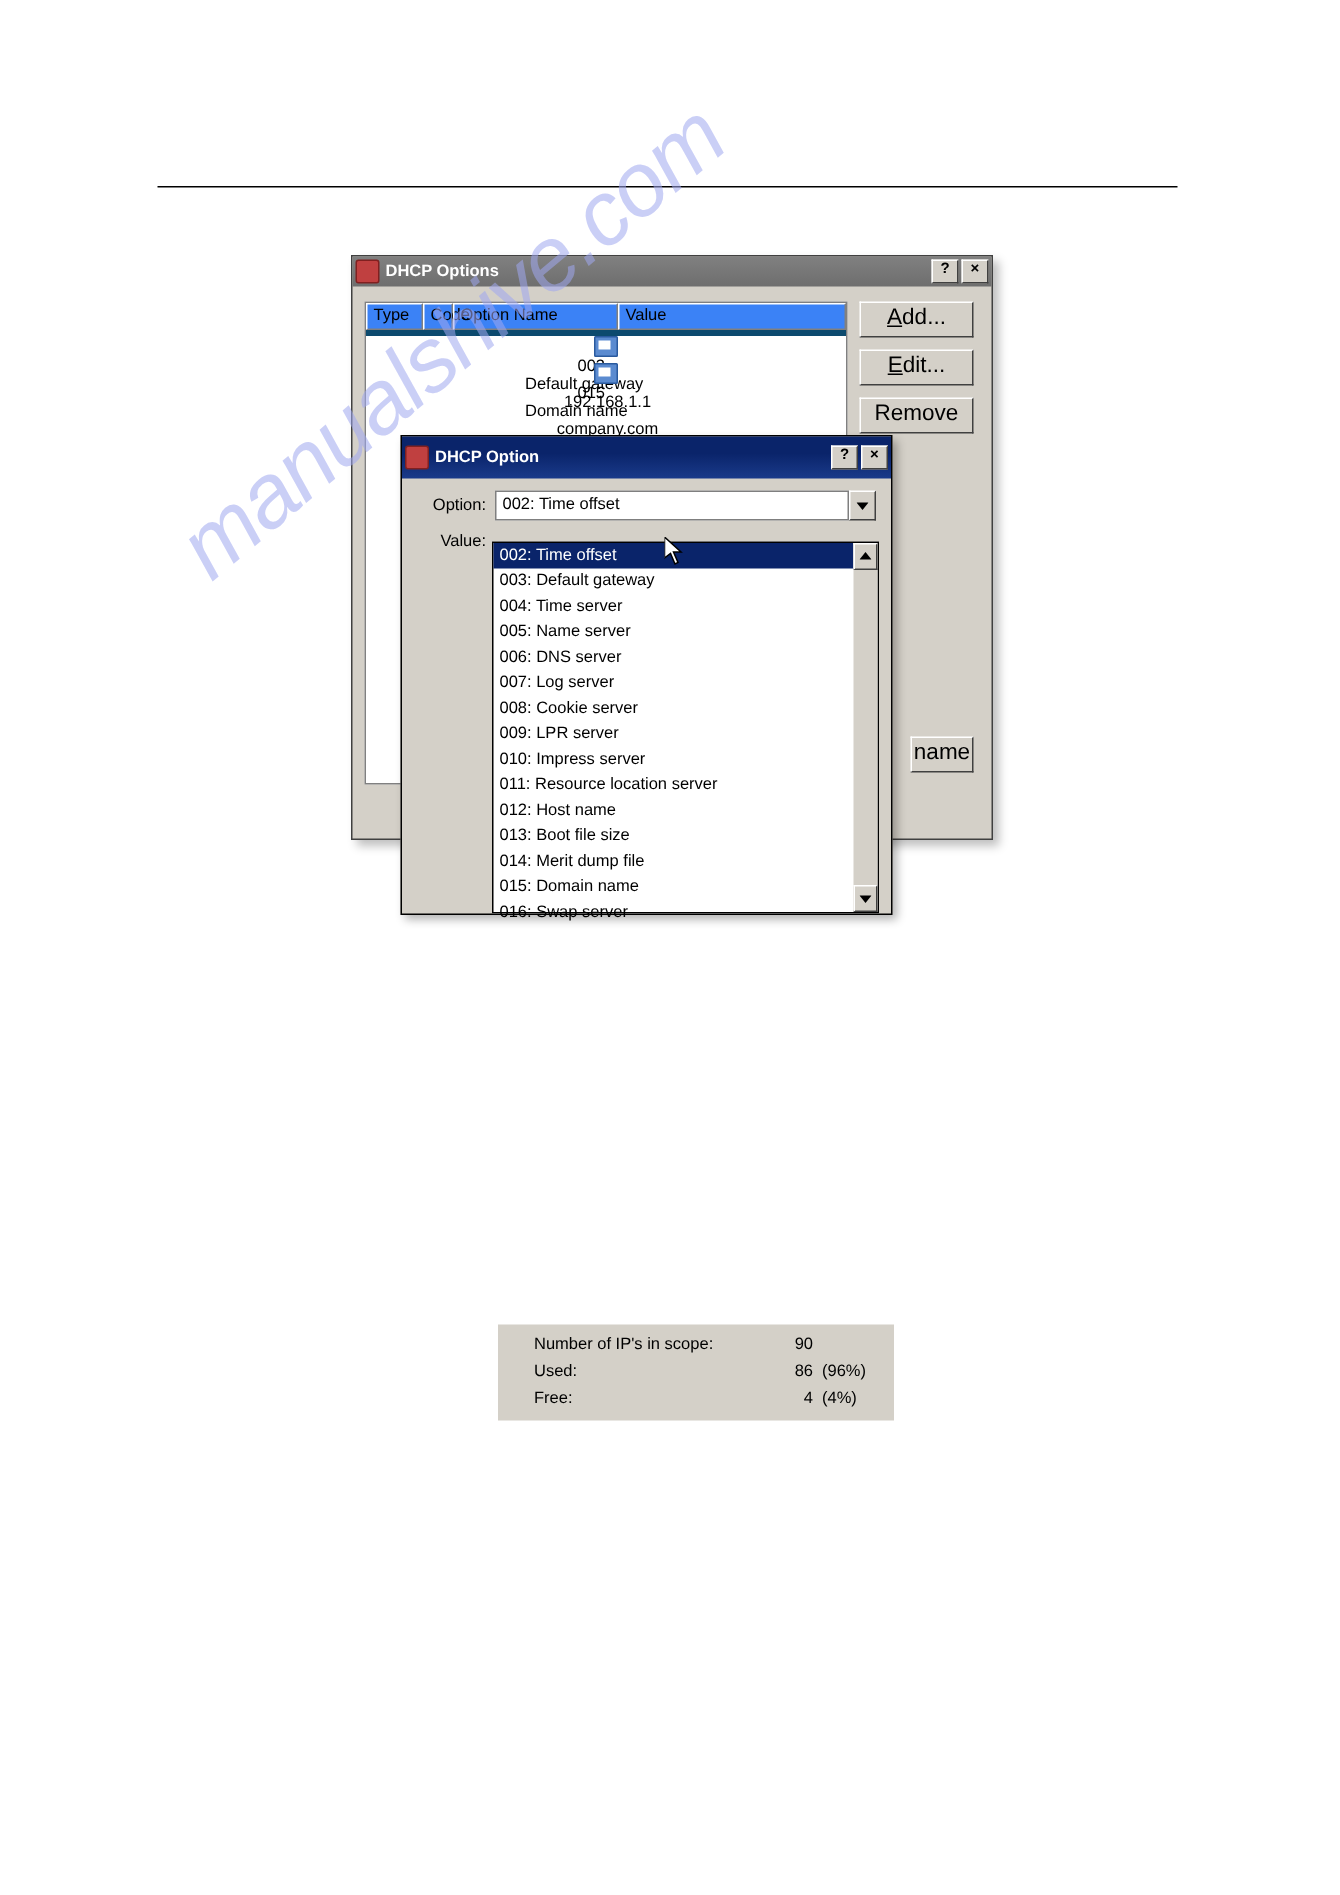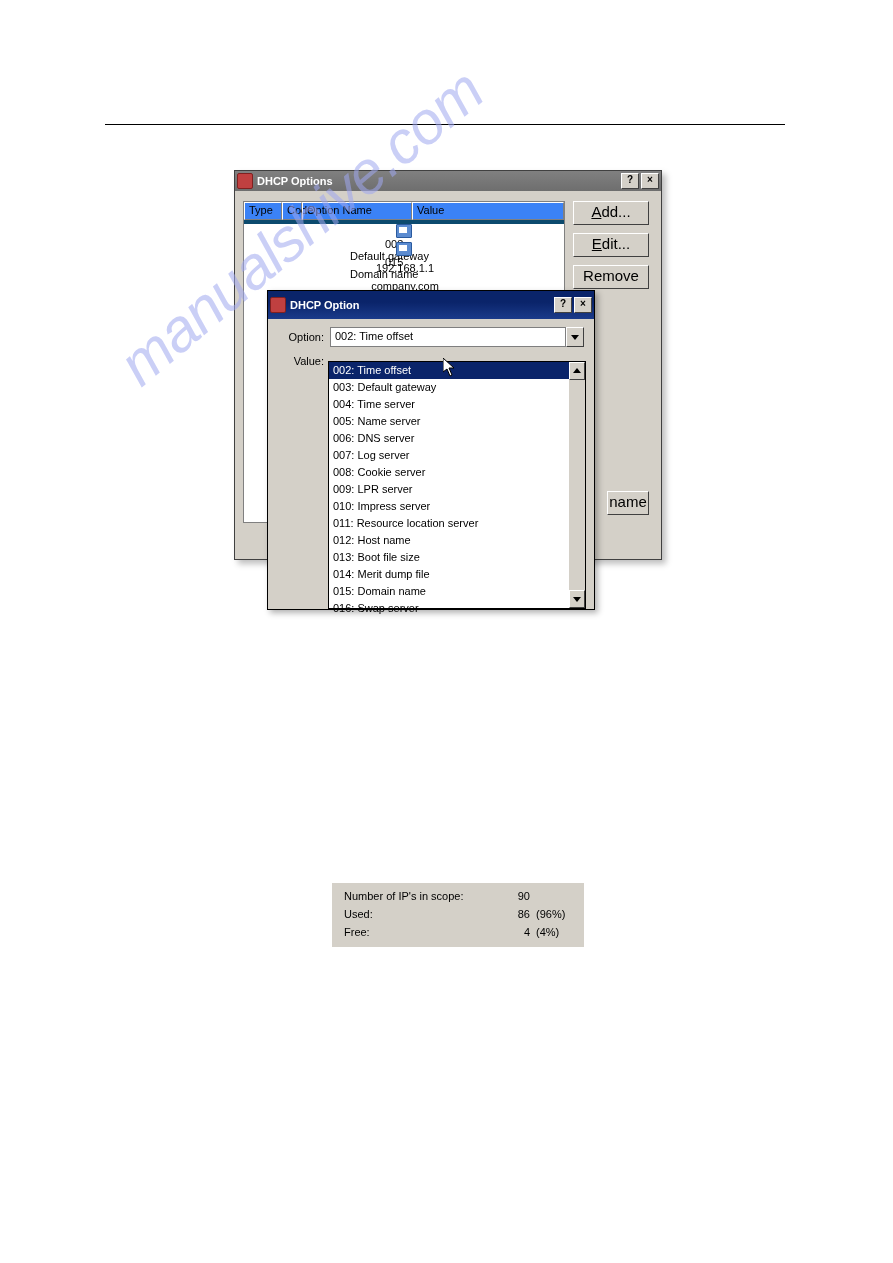--- a/index.html
+++ b/index.html
@@ -46,21 +46,21 @@
   .combo-btn svg{width:8px;height:8px;}
   .drop-list { position:absolute; top:70px; left:60px; width:256px; height:246px; background:#fff; border:1px solid #000; }
   .drop-list .dl-body{position:absolute; top:0; left:0; right:16px; bottom:0;}
   .drop-list .dl-item { padding:1px 4px; font-size:11px; height:15px; line-height:15px; }
   .drop-list .dl-item.sel { background:#0a246a; color:#fff; }
   .drop-list .dl-scroll { position:absolute; right:0; top:0; width:16px; bottom:0; background:#d4d0c8; }
   .drop-list .dl-scroll .sbtn{height:16px; background:#d4d0c8; border:1px solid #fff; border-right-color:#404040; border-bottom-color:#404040; display:flex;align-items:center;justify-content:center;}
   .drop-list .dl-scroll .strack{flex:1;}
   .cursor { position:absolute; top:358px; left:443px; pointer-events:none; }
   .watermark { position:absolute; top:330px; left:150px; font-size:60px; font-style:italic; color:#a0a8f0; opacity:.55; transform:rotate(-40deg); transform-origin:left bottom; letter-spacing:-1px; pointer-events:none; }
-  .stats-box { position:absolute; top:883px; left:332px; width:232px; background:#d4d0c8; padding:4px 8px 6px 12px; font-size:11px; }
+  .stats-box { position:absolute; top:883px; left:332px; width:232px; background:#d4d0c8; padding:4px 8px 6px 24px; font-size:11px; }
   .stats-row{display:flex; height:18px; align-items:center;}
   .stats-row .sl{flex:1;}
   .stats-row .sn{width:28px; text-align:right;}
   .stats-row .sp{width:40px; text-align:left; padding-left:6px;}
 </style>
 </head>
 <body>
 
 <div class="hr-top"></div>
 

